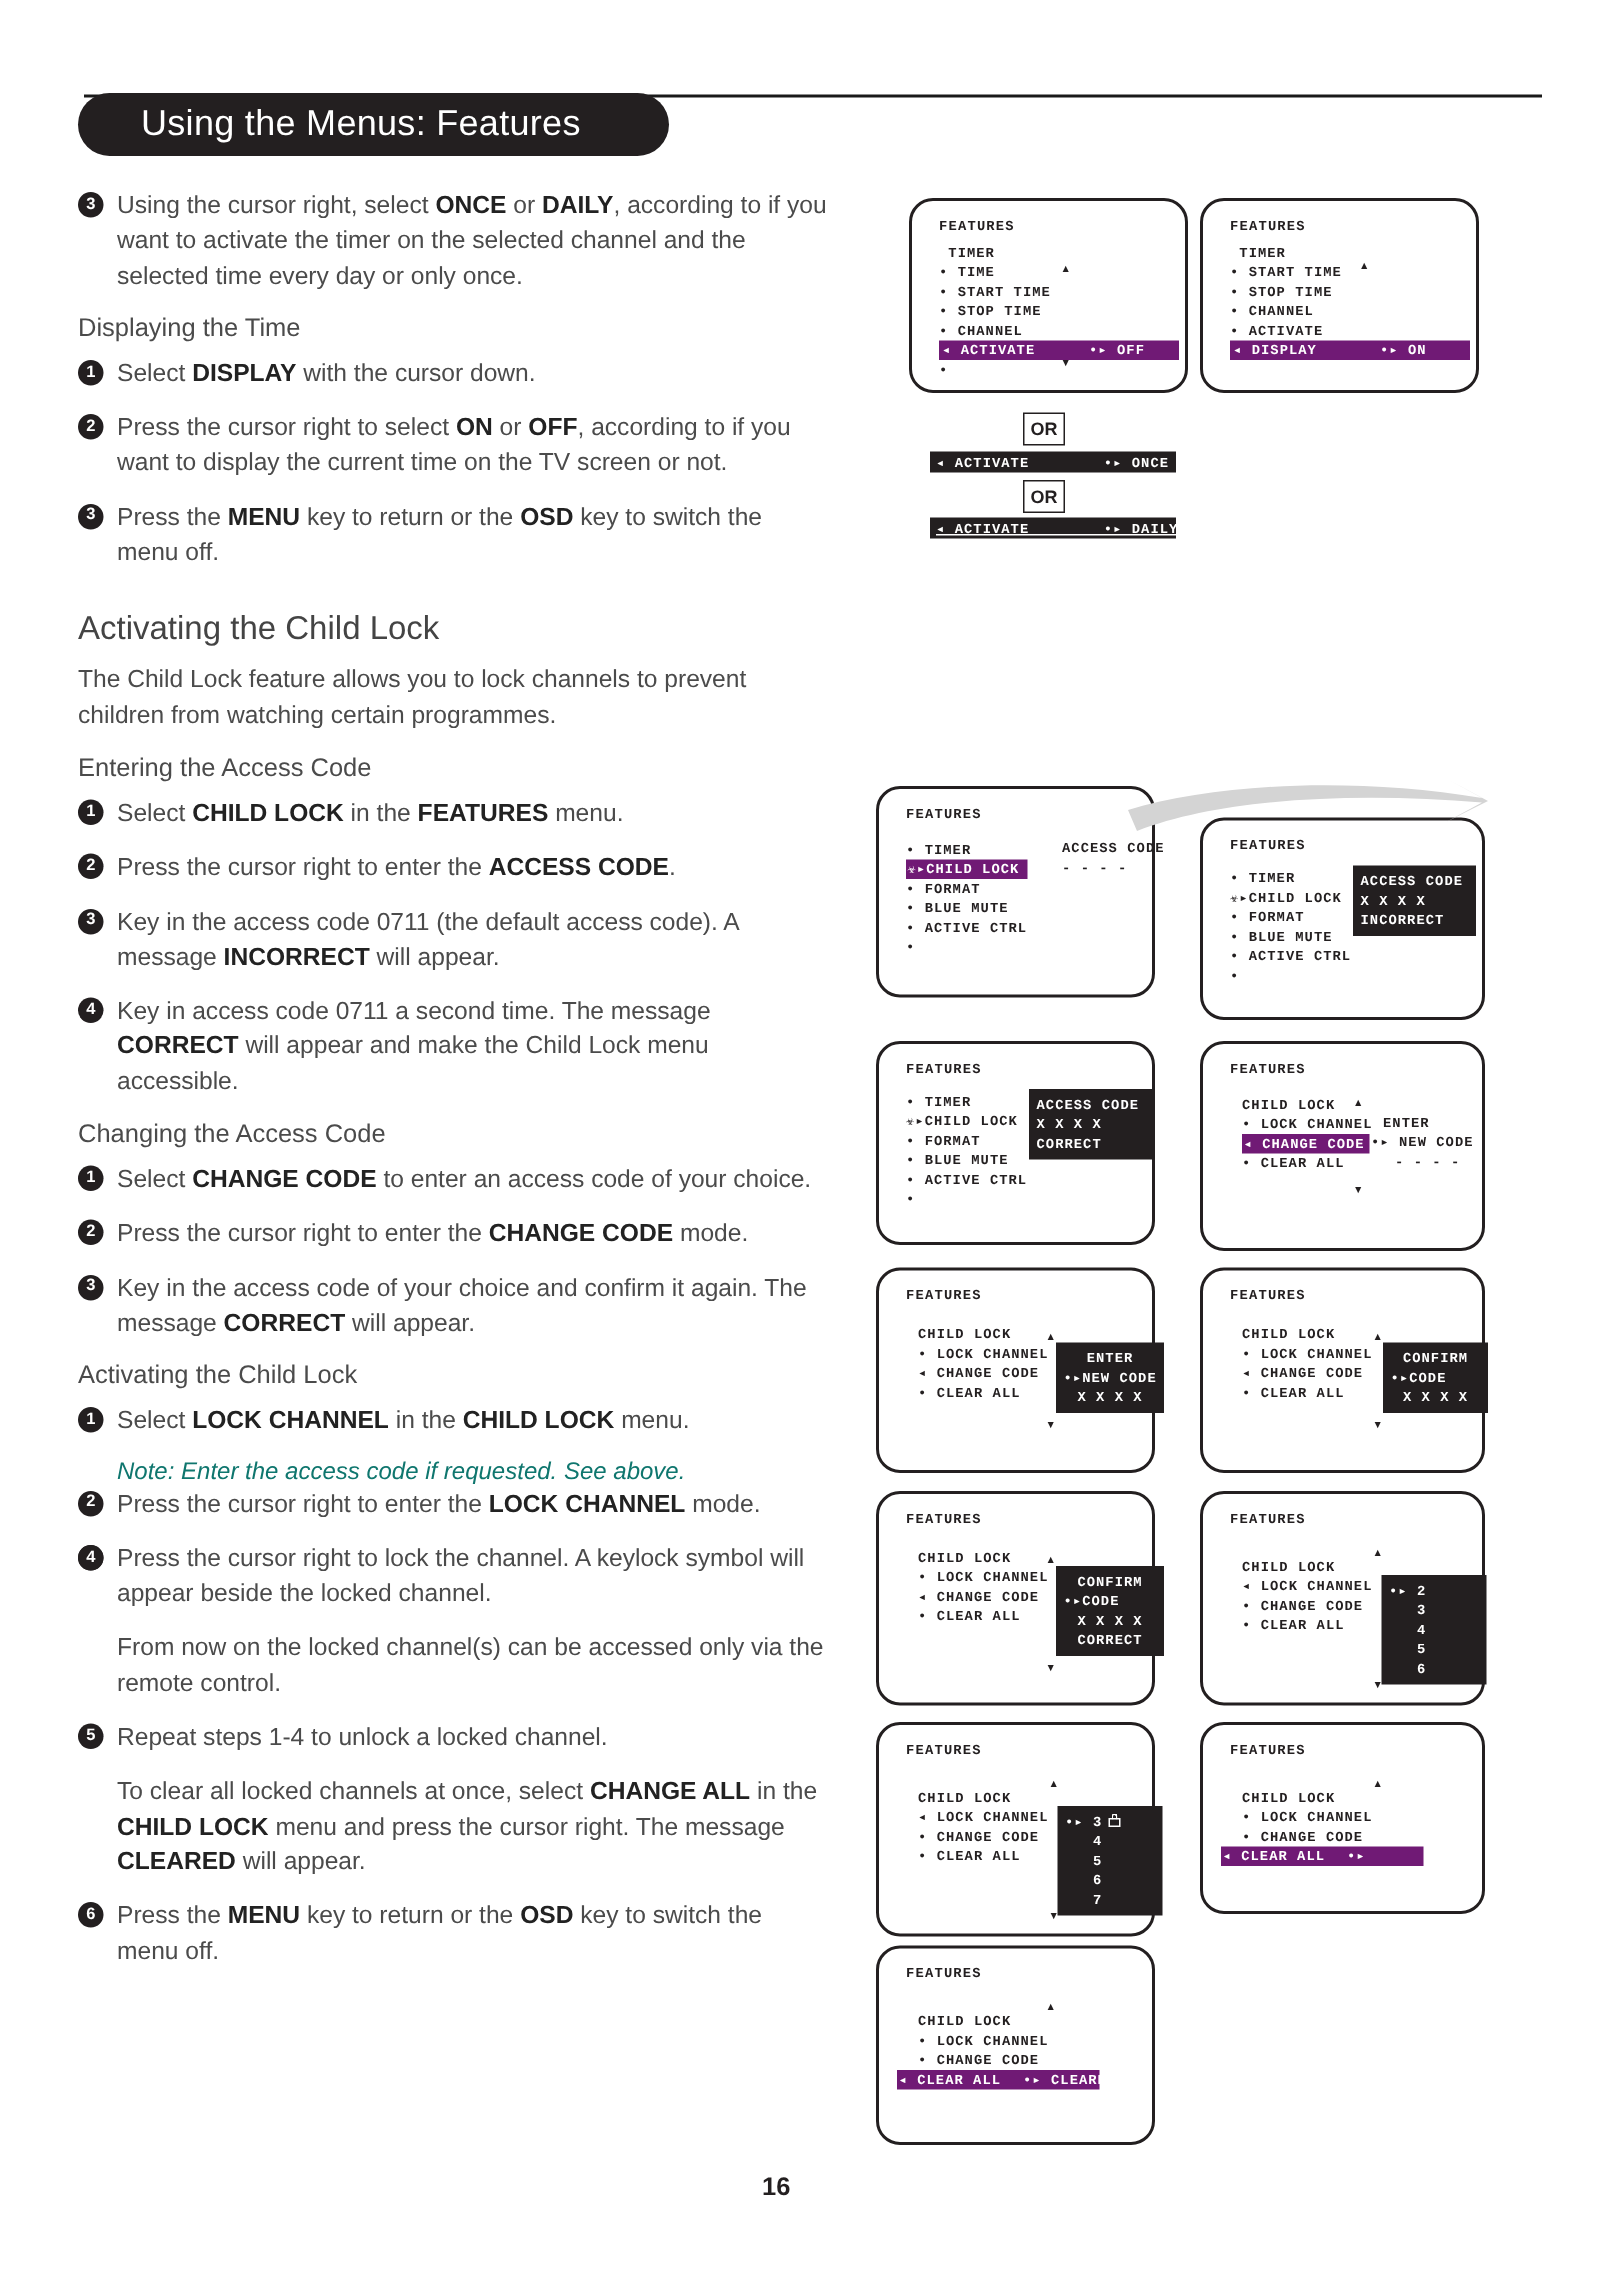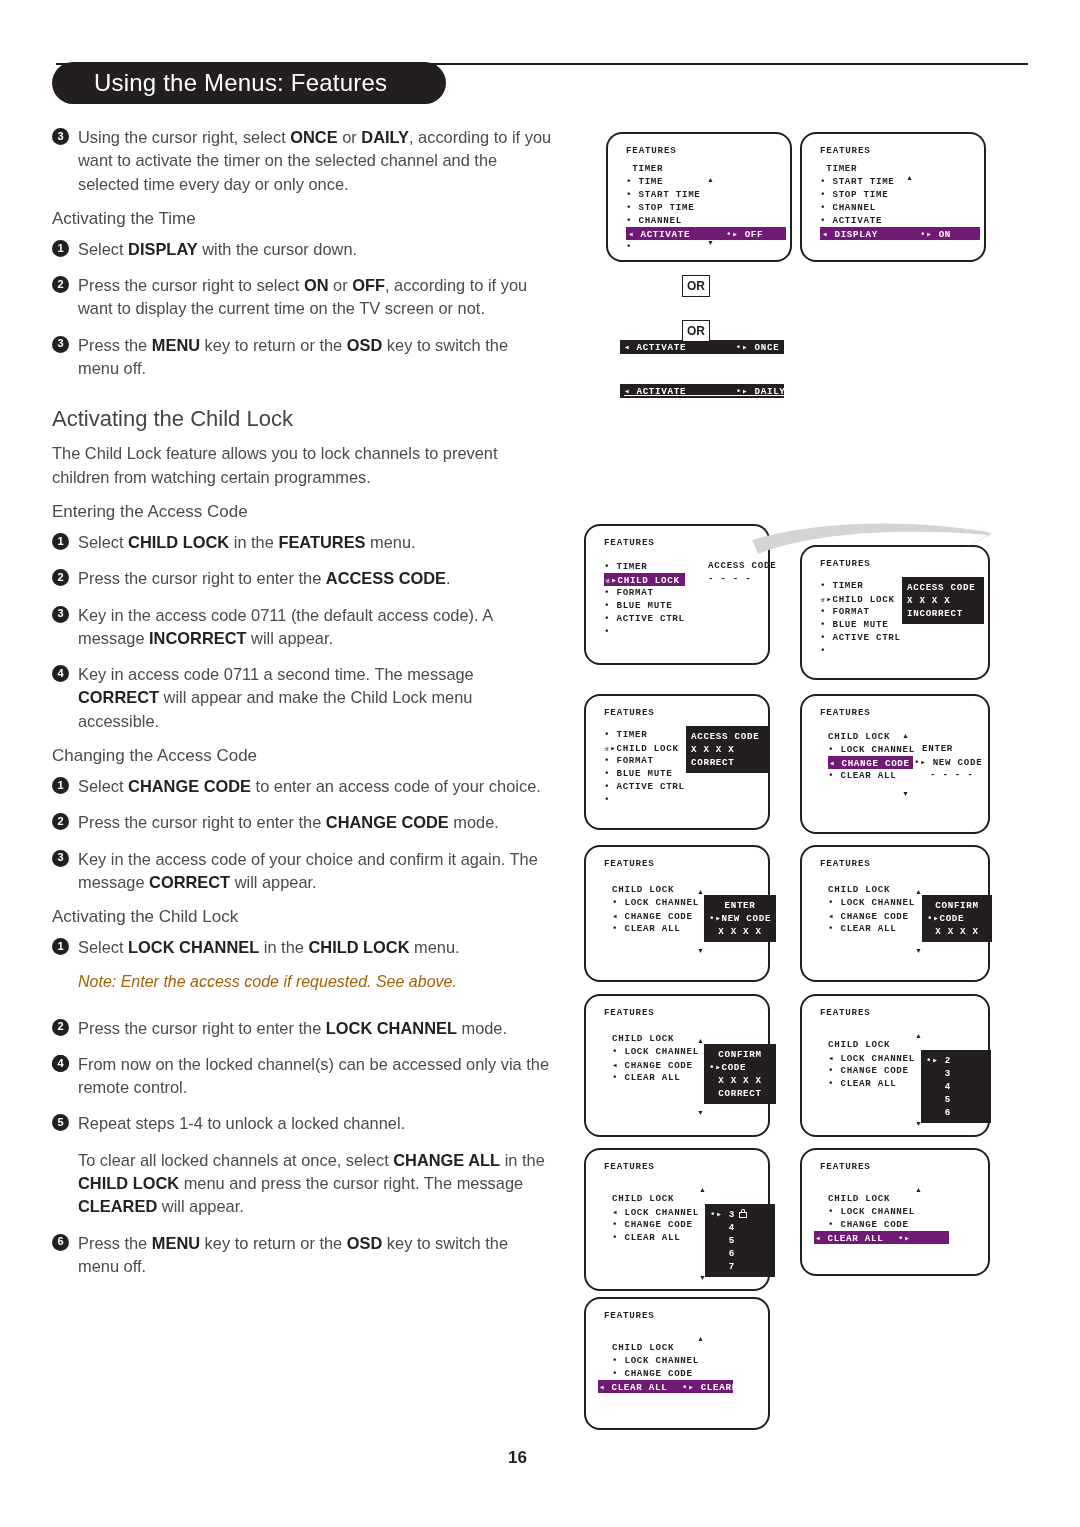--- a/index.html
+++ b/index.html
@@ -55,22 +55,22 @@
   }
   .para.indent{padding-left:26px;}
   .subhead{
     font-size:17px;color:#4b4b4b;margin-bottom:9px;margin-top:4px;
   }
   .sechead{
     font-size:22px;color:#444;margin-top:26px;margin-bottom:10px;
     font-weight:400;
   }
   .note{
-    font-style:italic;font-size:16px;color:#a16207;
-    padding-left:26px;margin-bottom:26px;
+    font-style:italic;font-size:16px;color:#0f766e;
+    padding-left:26px;margin-bottom:1px;
   }
   b{color:#222;font-weight:bold;}
   
   .page-num{
     position:absolute;left:508px;top:1448px;
     font-size:17px;font-weight:bold;color:#231f20;
   }
   
   .osd{
     position:absolute;
@@ -117,21 +117,20 @@
     font-family:"Liberation Sans", sans-serif;
     font-size:8px;color:#231f20;line-height:1;
   }
   .strip{
     position:absolute;
     background:#231f20;color:#fff;
     font-family:"Liberation Mono", monospace;
     font-size:9.2px;font-weight:bold;letter-spacing:.7px;
     height:14px;display:flex;align-items:center;
     white-space:pre;
-    margin-top:39px;
   }
   .orbox{
     position:absolute;
     border:1.5px solid #231f20;
     background:#fff;
     font-family:"Liberation Sans", sans-serif;
     font-size:12px;font-weight:bold;color:#231f20;
     display:flex;align-items:center;justify-content:center;
     width:26px;height:20px;
   }
@@ -156,41 +155,41 @@
 </head>
 <body>
 
 <div class="header-rule"></div>
 <div class="title-pill">
   <span class="title-text">Using the Menus: Features</span>
 </div>
 
 <div class="left-col" id="left-col">
     <div class="step"><span class="bullet">3</span><span>Using the cursor right, select <b>ONCE</b> or <b>DAILY</b>, according to if you want to activate the timer on the selected channel and the selected time every day or only once.</span></div>
-    <div class="subhead">Activating the Time</div>
+    <div class="subhead">Displaying the Time</div>
     <div class="step"><span class="bullet">1</span><span>Select <b>DISPLAY</b> with the cursor down.</span></div>
     <div class="step"><span class="bullet">2</span><span>Press the cursor right to select <b>ON</b> or <b>OFF</b>, according to if you want to display the current time on the TV screen or not.</span></div>
     <div class="step"><span class="bullet">3</span><span>Press the <b>MENU</b> key to return or the <b>OSD</b> key to switch the menu off.</span></div>
     <div class="sechead">Activating the Child Lock</div>
     <div class="para">The Child Lock feature allows you to lock channels to prevent children from watching certain programmes.</div>
     <div class="subhead">Entering the Access Code</div>
     <div class="step"><span class="bullet">1</span><span>Select <b>CHILD LOCK</b> in the <b>FEATURES</b> menu.</span></div>
     <div class="step"><span class="bullet">2</span><span>Press the cursor right to enter the <b>ACCESS CODE</b>.</span></div>
     <div class="step"><span class="bullet">3</span><span>Key in the access code 0711 (the default access code). A message <b>INCORRECT</b> will appear.</span></div>
     <div class="step"><span class="bullet">4</span><span>Key in access code 0711 a second time. The message <b>CORRECT</b> will appear and make the Child Lock menu accessible.</span></div>
     <div class="subhead">Changing the Access Code</div>
     <div class="step"><span class="bullet">1</span><span>Select <b>CHANGE CODE</b> to enter an access code of your choice.</span></div>
     <div class="step"><span class="bullet">2</span><span>Press the cursor right to enter the <b>CHANGE CODE</b> mode.</span></div>
     <div class="step"><span class="bullet">3</span><span>Key in the access code of your choice and confirm it again. The message <b>CORRECT</b> will appear.</span></div>
     <div class="subhead">Activating the Child Lock</div>
     <div class="step"><span class="bullet">1</span><span>Select <b>LOCK CHANNEL</b> in the <b>CHILD LOCK</b> menu.</span></div>
     <div class="note">Note: Enter the access code if requested. See above.</div>
     <div class="step"><span class="bullet">2</span><span>Press the cursor right to enter the <b>LOCK CHANNEL</b> mode.</span></div>
     <div class="step"><span class="bullet">3</span></div>
-    <div class="step"><span class="bullet">4</span></div>
+    <div class="step"><span class="bullet">4</span><span>Press the cursor right to lock the channel. A keylock symbol will appear beside the locked channel.</span></div>
     <div class="para indent">From now on the locked channel(s) can be accessed only via the remote control.</div>
     <div class="step"><span class="bullet">5</span><span>Repeat steps 1-4 to unlock a locked channel.</span></div>
     <div class="para indent">To clear all locked channels at once, select <b>CHANGE ALL</b> in the <b>CHILD LOCK</b> menu and press the cursor right. The message <b>CLEARED</b> will appear.</div>
     <div class="step"><span class="bullet">6</span><span>Press the <b>MENU</b> key to return or the <b>OSD</b> key to switch the menu off.</span></div>
   </div>
 
 <div class="page-num">16</div>
 
 <div id="osd-layer">
     <div class="osd" style="left: 606px; top: 132px; width: 186px; height: 130px;">

